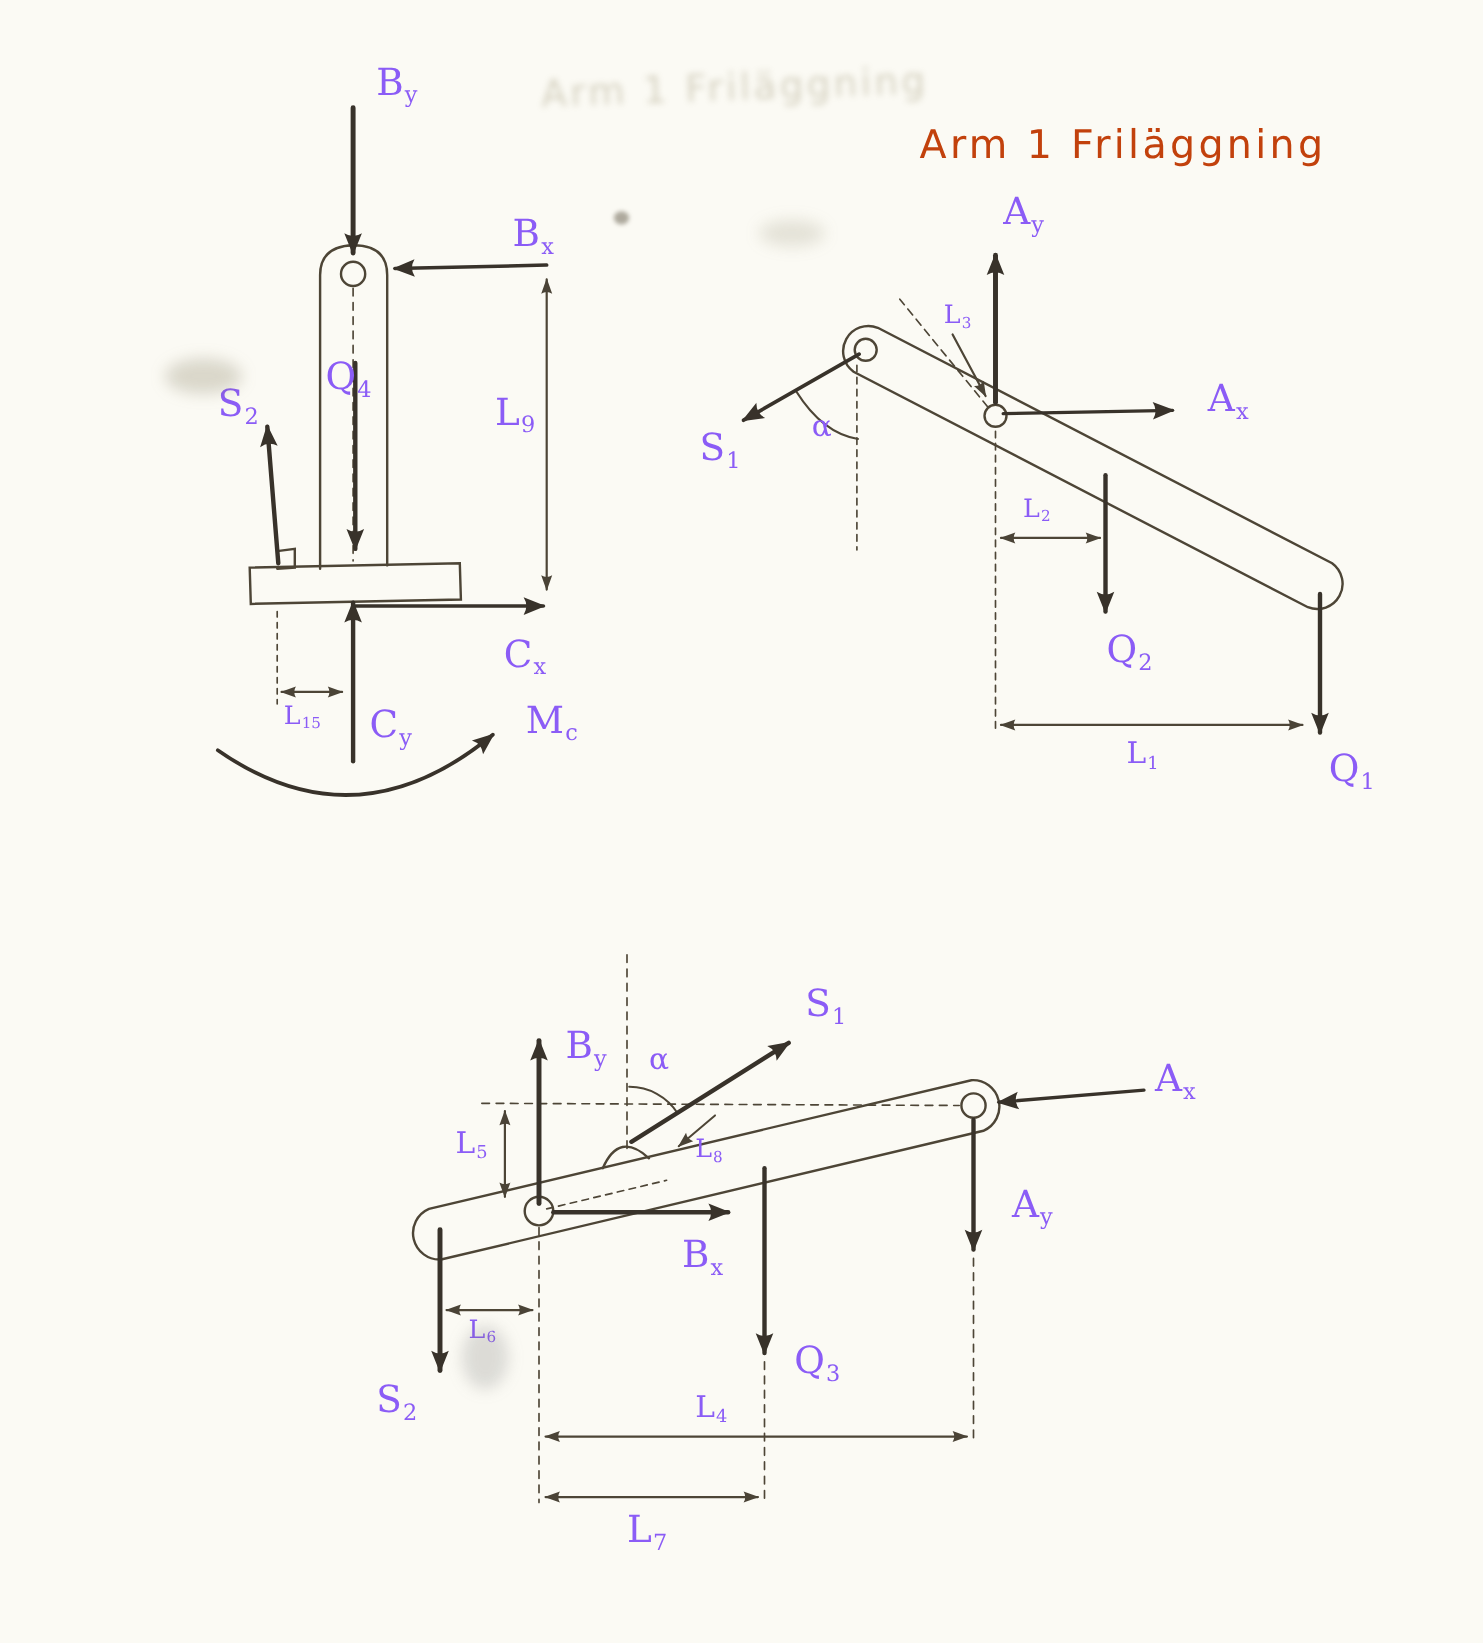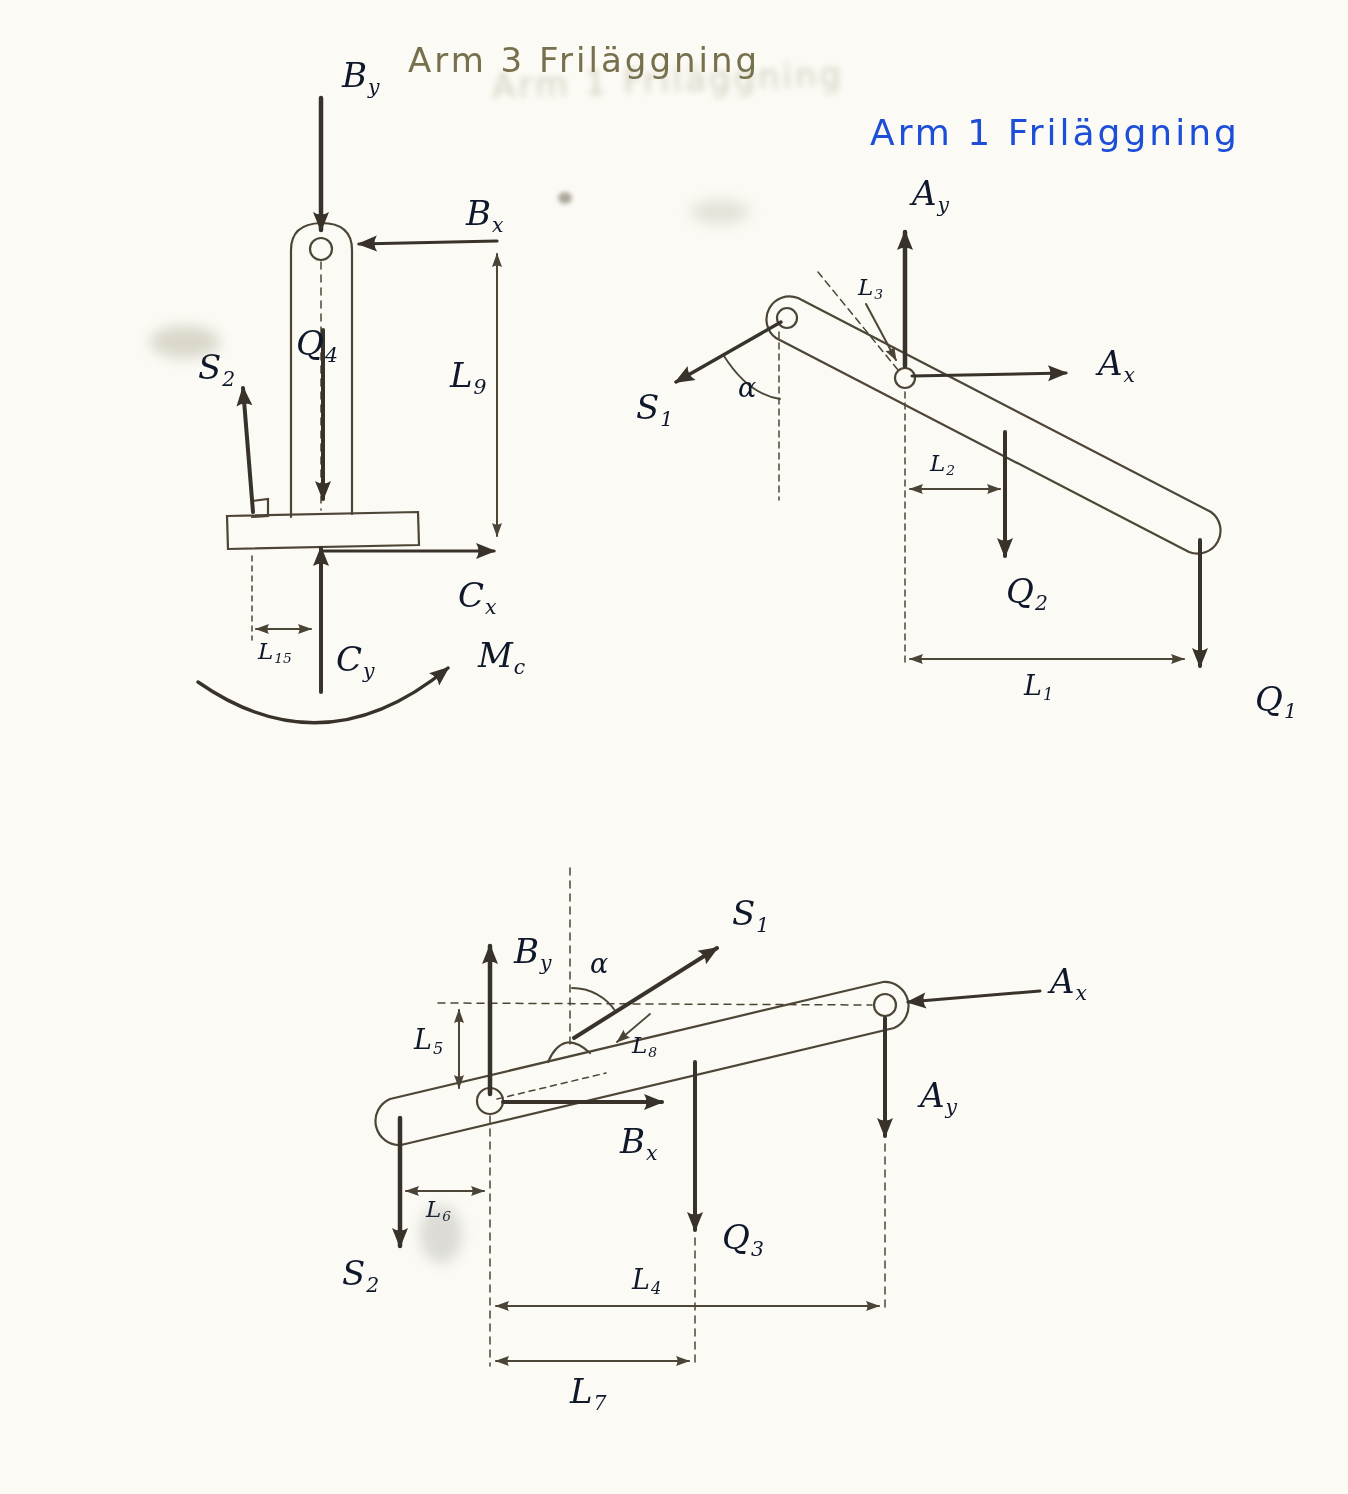--- a/index.html
+++ b/index.html
@@ -1,30 +1,30 @@
 <!DOCTYPE html>
 <html><head>
 <meta charset="utf-8">
 <style>
   * { margin:0; padding:0; box-sizing:border-box; }
   html,body { width:1348px; height:1494px; overflow:hidden; }
   body { position:relative; background:#fbfaf4; font-family:"DejaVu Sans", sans-serif; }
   .page { position:absolute; inset:0; }
   svg.art { position:absolute; left:0; top:0; }
 
-  .lbl { position:absolute; color:#0f172a; font-family:"DejaVu Serif", serif;
-         font-style:italic; font-size:34px; line-height:1; white-space:nowrap; }
+  .lbl { position:absolute; color:#8b5cf6; font-family:"DejaVu Serif", serif;
+         font-size:34px; line-height:1; white-space:nowrap; }
   .lbl .s { font-size:0.6em; position:relative; top:0.32em; left:1px; }
   .sm { font-size:27px; }
   .xs { font-size:23px; }
 
   .title { position:absolute; font-family:"DejaVu Sans", sans-serif; font-size:36px;
            letter-spacing:3px; white-space:nowrap; color:#4a4332; }
   .t3 { color:#77704e; font-size:34px; left:408px; top:40px; }
-  .t1 { color:#1d4ed8; left:870px; top:112px; }
+  .t1 { color:#c2410c; left:836px; top:112px; }
   .t2 { color:#3f392b; font-size:38px; letter-spacing:5px; left:458px; top:750px; }
   .ghost { left:492px; top:60px; color:#8a8059; filter:blur(3px); opacity:0.33;
            transform:rotate(-2deg); font-size:34px; }
 
   .smudge { position:absolute; border-radius:50%; filter:blur(7px); }
   .sm1 { left:150px; top:326px; width:70px; height:32px; background:rgba(120,110,80,0.25); }
   .sm2 { left:420px; top:1205px; width:42px; height:58px; background:rgba(110,110,110,0.22); }
   .sm3 { left:690px; top:200px; width:60px; height:24px; background:rgba(130,120,90,0.18); }
   .sm4 { left:558px; top:192px; width:14px; height:12px; background:rgba(80,72,50,0.45); filter:blur(2px); }
 </style>
@@ -114,21 +114,20 @@
         <line x1="695" y1="1062" x2="695" y2="1230" stroke-width="4" marker-end="url(#fa)"></line>
       </g>
 
       <line x1="459" y1="1010" x2="459" y2="1088" stroke-width="2" marker-start="url(#da)" marker-end="url(#da)"></line>
       <line x1="406" y1="1191" x2="484" y2="1191" stroke-width="2" marker-start="url(#da)" marker-end="url(#da)"></line>
       <line x1="496" y1="1306" x2="879" y2="1306" stroke-width="2" marker-start="url(#da)" marker-end="url(#da)"></line>
       <line x1="496" y1="1361" x2="689" y2="1361" stroke-width="2" marker-start="url(#da)" marker-end="url(#da)"></line>
     </g>
   </svg>
 
-  <div class="title t3">Arm 3 Friläggning</div>
   <div class="title ghost">Arm 1 Friläggning</div>
   <div class="title t1">Arm 1 Friläggning</div>
 
   <div class="lbl" style="left:342px;top:58px"><span class="m">B</span><span class="s">y</span></div>
   <div class="lbl" style="left:466px;top:196px"><span class="m">B</span><span class="s">x</span></div>
   <div class="lbl" style="left:296px;top:326px"><span class="m">Q</span><span class="s">4</span></div>
   <div class="lbl" style="left:450px;top:358px"><span class="m">L</span><span class="s">9</span></div>
   <div class="lbl" style="left:198px;top:350px"><span class="m">S</span><span class="s">2</span></div>
   <div class="lbl" style="left:458px;top:578px"><span class="m">C</span><span class="s">x</span></div>
   <div class="lbl" style="left:336px;top:642px"><span class="m">C</span><span class="s">y</span></div>
@@ -136,21 +135,21 @@
   <div class="lbl" style="left:478px;top:638px"><span class="m">M</span><span class="s">c</span></div>
 
   <div class="lbl" style="left:912px;top:176px"><span class="m">A</span><span class="s">y</span></div>
   <div class="lbl" style="left:1098px;top:346px"><span class="m">A</span><span class="s">x</span></div>
   <div class="lbl" style="left:636px;top:390px"><span class="m">S</span><span class="s">1</span></div>
   <div class="lbl sm" style="left:738px;top:374px"><span class="m">α</span><span class="s"></span></div>
   <div class="lbl xs" style="left:858px;top:276px"><span class="m">L</span><span class="s">3</span></div>
   <div class="lbl xs" style="left:930px;top:452px"><span class="m">L</span><span class="s">2</span></div>
   <div class="lbl" style="left:1006px;top:574px"><span class="m">Q</span><span class="s">2</span></div>
   <div class="lbl sm" style="left:1024px;top:672px"><span class="m">L</span><span class="s">1</span></div>
-  <div class="lbl" style="left:1255px;top:682px"><span class="m">Q</span><span class="s">1</span></div>
+  <div class="lbl" style="left:1208px;top:682px"><span class="m">Q</span><span class="s">1</span></div>
 
   <div class="lbl" style="left:514px;top:934px"><span class="m">B</span><span class="s">y</span></div>
   <div class="lbl" style="left:732px;top:896px"><span class="m">S</span><span class="s">1</span></div>
   <div class="lbl sm" style="left:590px;top:950px"><span class="m">α</span><span class="s"></span></div>
   <div class="lbl xs" style="left:632px;top:1034px"><span class="m">L</span><span class="s">8</span></div>
   <div class="lbl sm" style="left:414px;top:1026px"><span class="m">L</span><span class="s">5</span></div>
   <div class="lbl" style="left:620px;top:1124px"><span class="m">B</span><span class="s">x</span></div>
   <div class="lbl" style="left:1050px;top:964px"><span class="m">A</span><span class="s">x</span></div>
   <div class="lbl" style="left:920px;top:1078px"><span class="m">A</span><span class="s">y</span></div>
   <div class="lbl" style="left:342px;top:1256px"><span class="m">S</span><span class="s">2</span></div>

